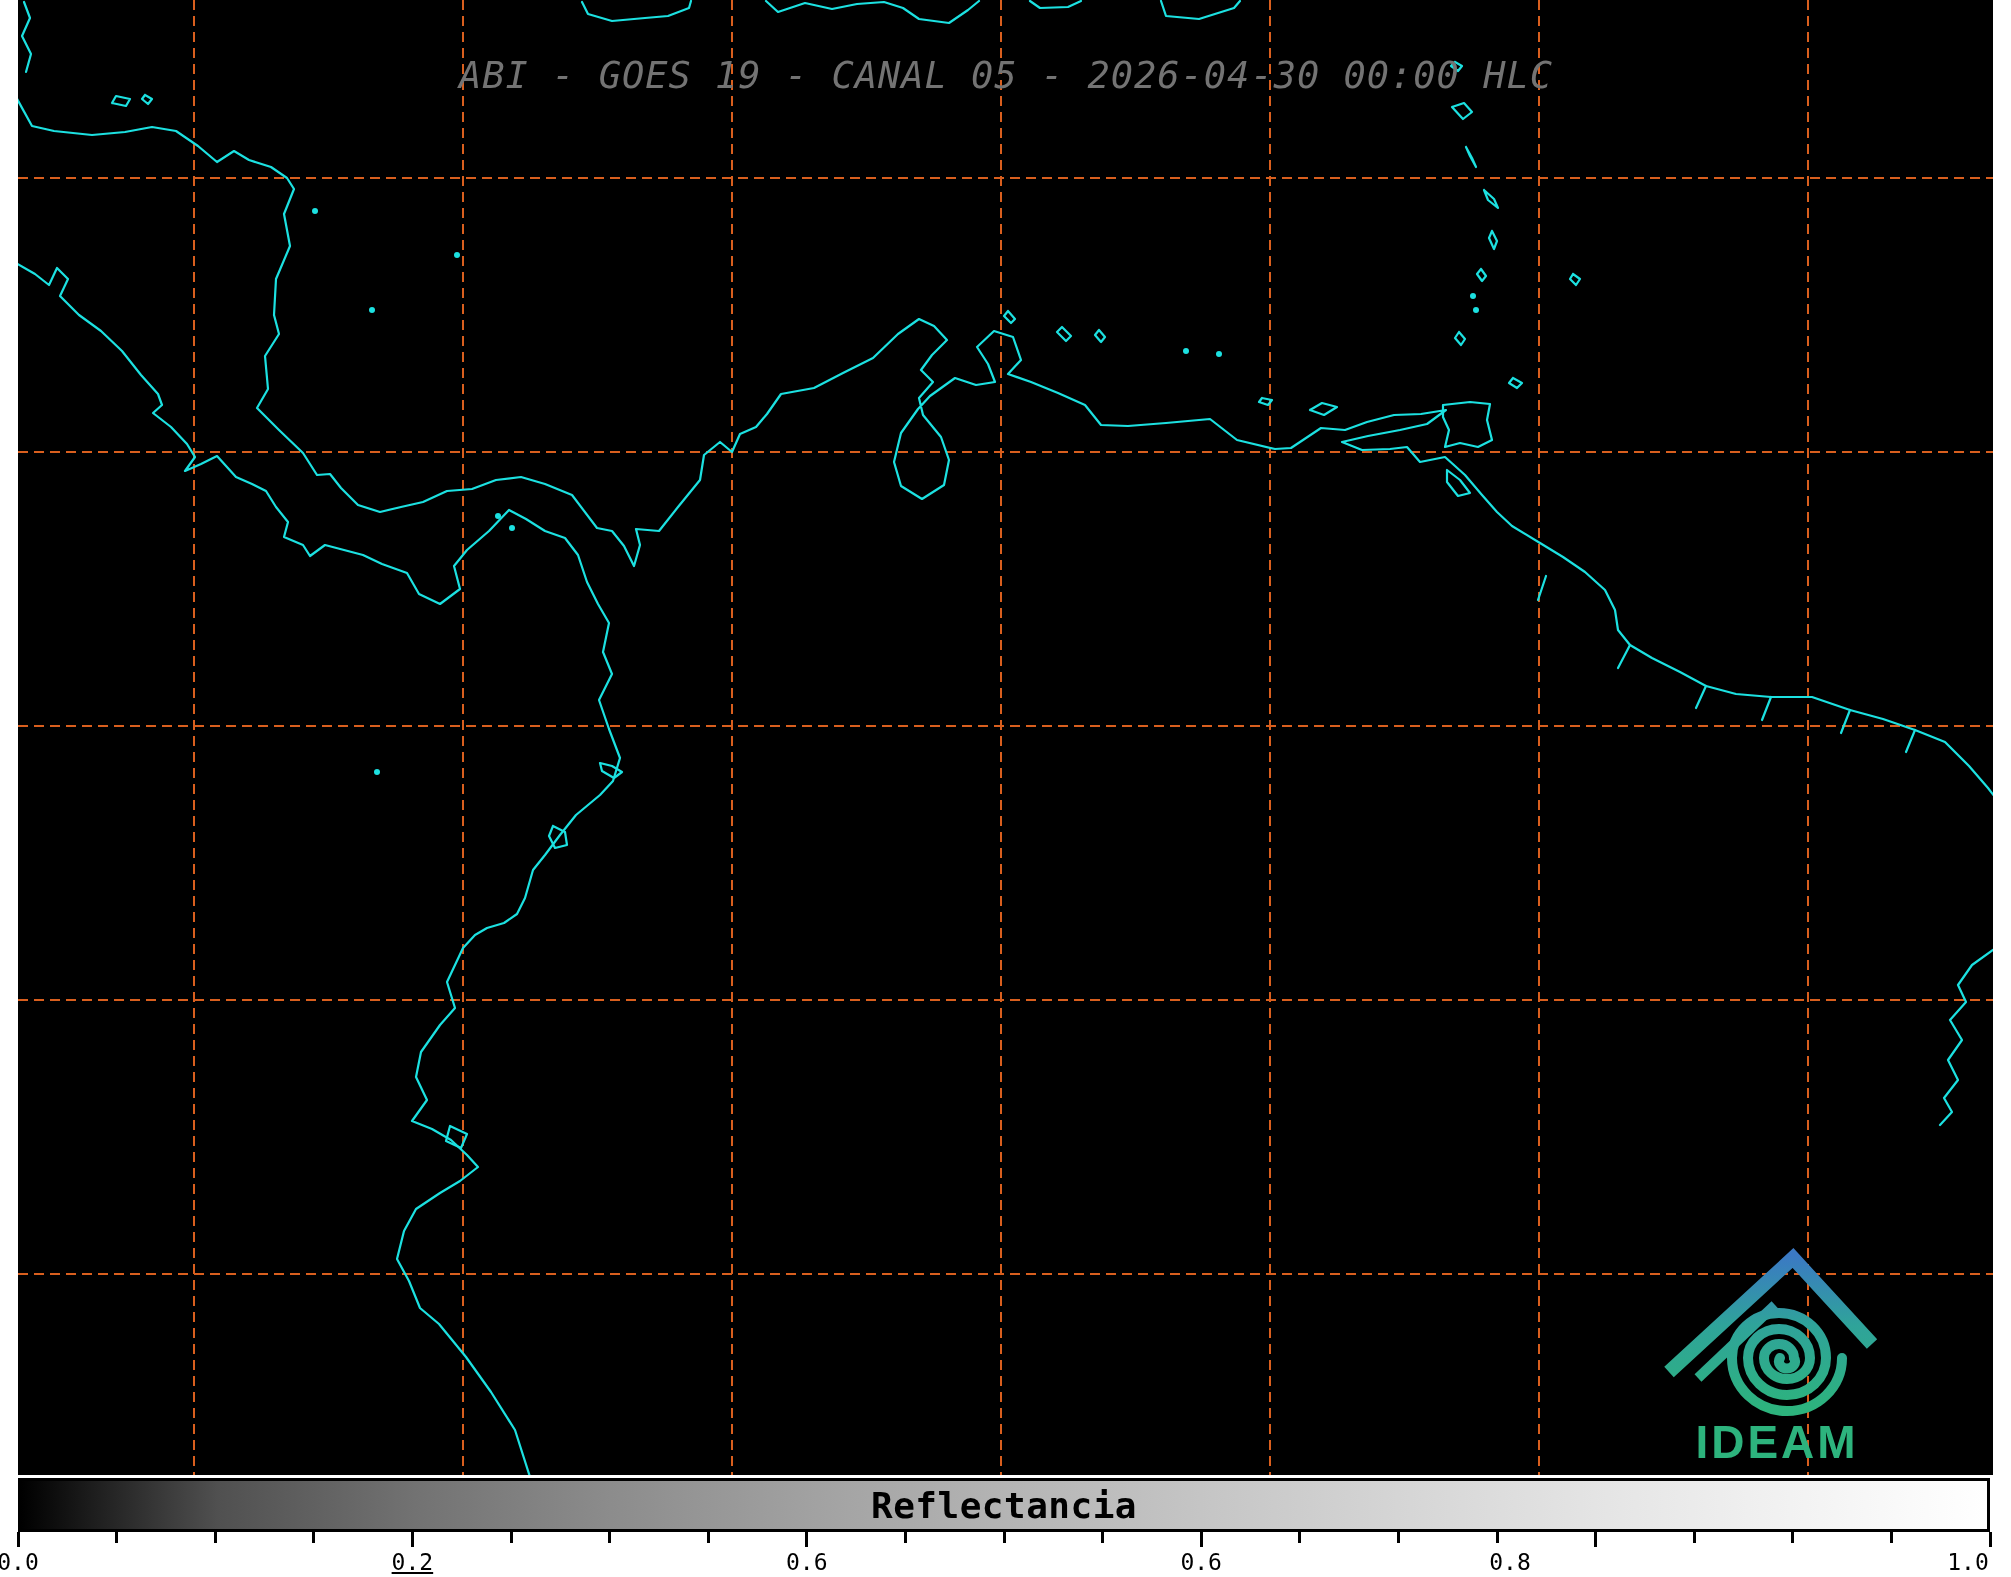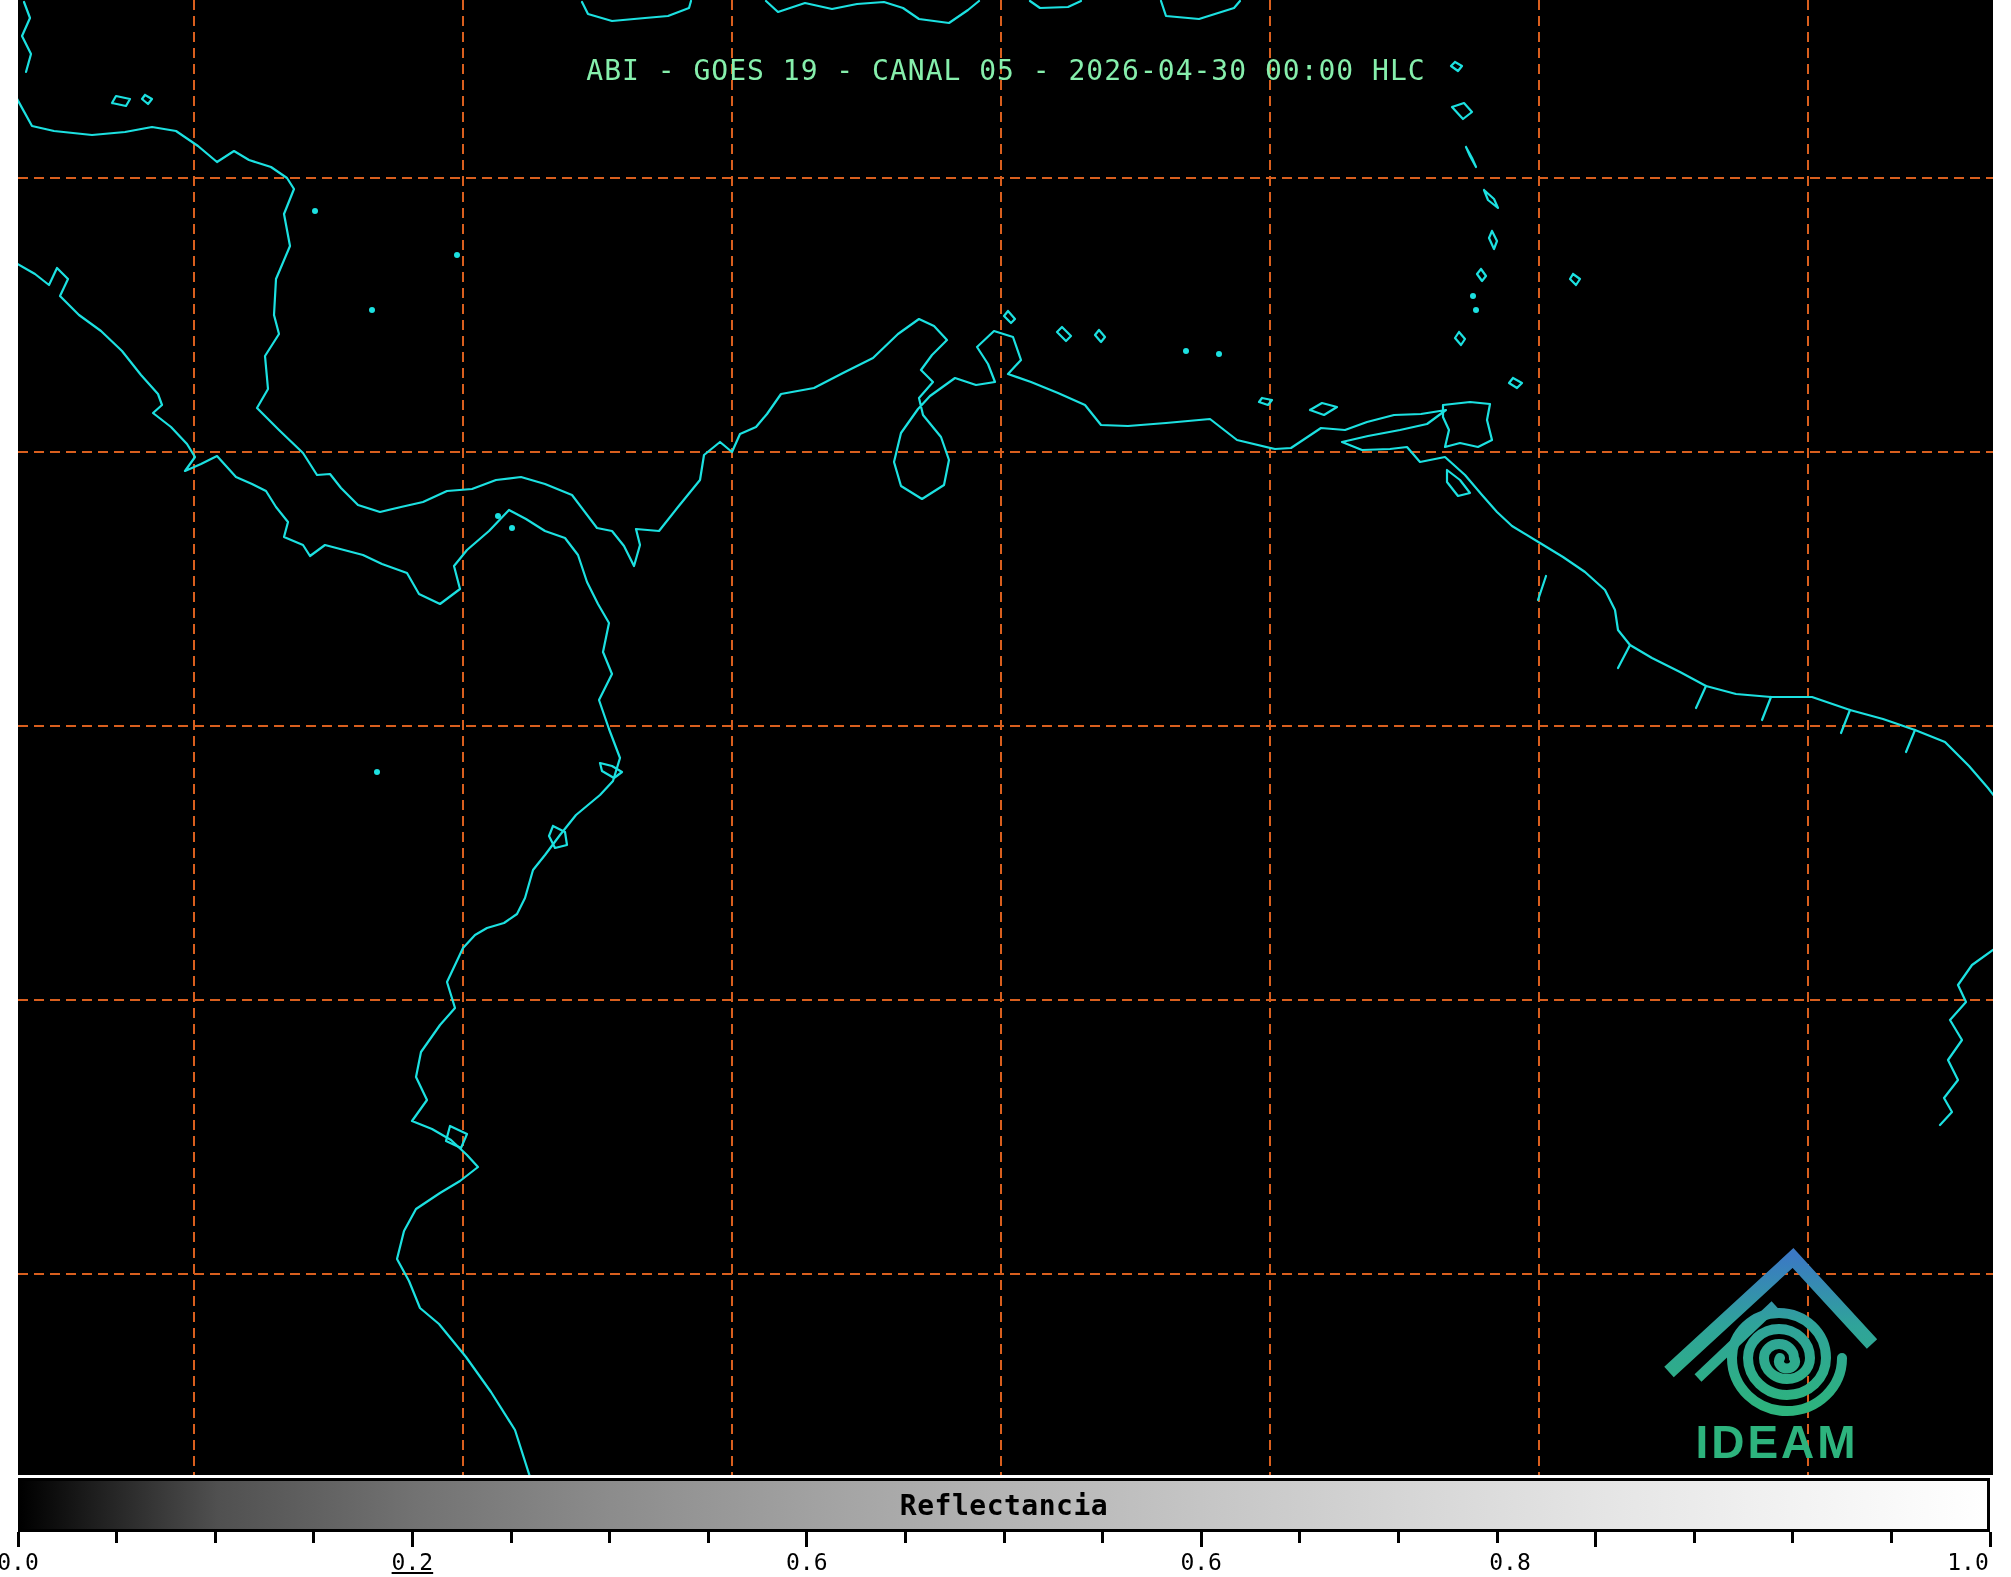--- a/index.html
+++ b/index.html
@@ -7,33 +7,34 @@
     position:relative; width:2011px; height:1577px; background:#ffffff;
     font-family:"DejaVu Sans Mono", monospace; overflow:hidden;
   }
   .map{
     position:absolute; left:18px; top:0; width:1975px; height:1475px;
     background:#000000; overflow:hidden;
   }
   .map svg{position:absolute; left:0; top:0;}
   .map-title{
     position:absolute; left:988px; top:54px; transform:translateX(-50%);
-    color:#86efac; font-size:28px; letter-spacing:1px; white-space:nowrap;
+    color:#737373; font-size:37px; letter-spacing:1px; white-space:nowrap;
     font-family:"DejaVu Sans Mono", monospace;
+    font-style:italic;
   }
   .colorbar{
     position:absolute; left:18px; top:1478px; width:1972px; height:54px;
     border:3px solid #000; box-sizing:border-box;
     background:linear-gradient(to right,
       #000000 0%, #505050 10%, #727272 20%, #8c8c8c 30%, #a1a1a1 40%,
       #b4b4b4 50%, #c5c5c5 60%, #d5d5d5 70%, #e4e4e4 80%, #f2f2f2 90%, #ffffff 100%);
   }
   .colorbar-label{
     position:absolute; left:50%; top:50%; transform:translate(-50%,-50%);
-    color:#000; font-weight:bold; font-size:28px; letter-spacing:0.5px;
+    color:#000; font-weight:bold; font-size:36px; letter-spacing:0.5px;
     font-family:"DejaVu Sans Mono", monospace; white-space:nowrap;
   }
   .cb-tick{position:absolute; top:1532px; width:3px; background:#000;}
   .cb-tick.major{height:15px;}
   .cb-tick.minor{height:11px;}
   .cb-ticklabel{
     position:absolute; top:1549px; transform:translateX(-50%);
     color:#000; font-size:23px; font-family:"DejaVu Sans Mono", monospace; white-space:nowrap;
   }
 </style>

